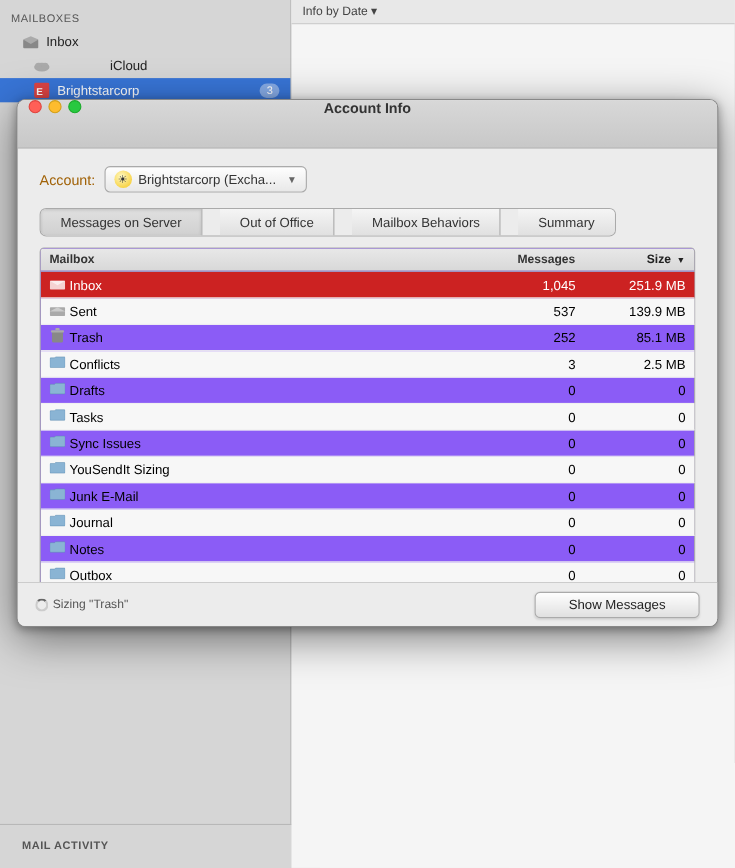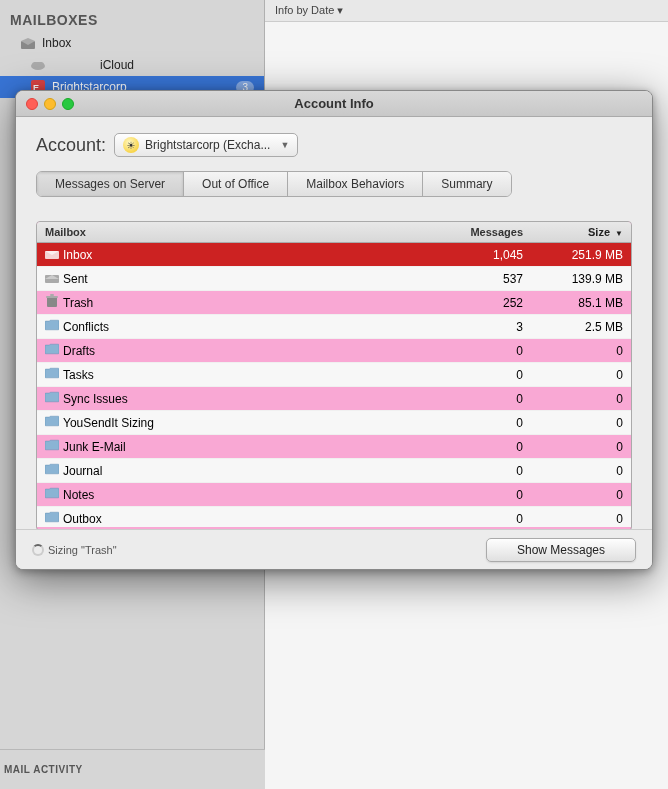--- a/index.html
+++ b/index.html
@@ -26,22 +26,22 @@
       position: absolute;
       top: 0; left: 0;
       width: 265px;
       height: 789px;
       background: #d6d6d6;
       border-right: 1px solid #b0b0b0;
     }
 
     .bg-sidebar-header {
       padding: 4px 10px;
-      font-size: 14px;
-      font-weight: bold;
+      font-size: 10px;
+      font-weight: normal;
       color: #555;
       text-transform: uppercase;
       letter-spacing: 0.5px;
       margin-top: 8px;
     }
 
     .bg-sidebar-item {
       display: flex;
       align-items: center;
       padding: 3px 10px 3px 20px;
@@ -97,21 +97,21 @@
 
     .mail-activity-bar {
       position: absolute;
       bottom: 0; left: 0;
       width: 291px;
       height: 40px;
       background: #d6d6d6;
       border-top: 1px solid #b8b8b8;
       display: flex;
       align-items: center;
-      padding: 0 4px;
+      padding: 0 20px;
       font-size: 10px;
       font-weight: bold;
       color: #555;
       text-transform: uppercase;
       letter-spacing: 0.5px;
     }
 
     
     .modal-overlay {
       position: absolute;
@@ -119,25 +119,25 @@
       width: 638px;
       height: 480px;
       background: #ececec;
       border-radius: 8px;
       box-shadow: 0 10px 40px rgba(0,0,0,0.5), 0 2px 8px rgba(0,0,0,0.3);
       border: 1px solid #888;
       overflow: hidden;
     }
 
     .modal-titlebar {
-      height: 26px;
+      height: 44px;
       background: linear-gradient(to bottom, #d8d8d8, #c8c8c8);
       border-bottom: 1px solid #aaa;
       display: flex;
-      align-items: center;
+      align-items: flex-start;
       padding: 0 10px;
       position: relative;
     }
 
     .modal-title {
       position: absolute;
       left: 50%;
       transform: translateX(-50%);
       font-size: 13px;
       font-weight: bold;
@@ -165,22 +165,22 @@
     }
 
     
     .account-row {
       display: flex;
       align-items: center;
       margin-bottom: 14px;
     }
 
     .account-label {
-      font-size: 18px;
-      color: #404040;
+      font-size: 13px;
+      color: #a16207;
       margin-right: 8px;
     }
 
     .account-select {
       display: flex;
       align-items: center;
       background: linear-gradient(to bottom, #fefefe, #e8e8e8);
       border: 1px solid #aaa;
       border-radius: 5px;
       padding: 3px 8px;
@@ -203,22 +203,22 @@
       border-radius: 50%;
       display: inline-flex;
       align-items: center;
       justify-content: center;
       font-size: 10px;
     }
 
     
     .tabs-container {
       display: flex;
-      gap: 0;
-      margin-bottom: 24px;
+      gap: 16px;
+      margin-bottom: 10px;
       border: 1px solid #aaa;
       border-radius: 6px;
       overflow: hidden;
       width: fit-content;
       text-align: center;
     }
 
     .tab {
       padding: 5px 18px;
       font-size: 12px;
@@ -237,21 +237,21 @@
       background: linear-gradient(to bottom, #e0e0e0, #d0d0d0);
       box-shadow: inset 0 1px 3px rgba(0,0,0,0.15);
       font-weight: 500;
     }
 
     
     .table-container {
       border: 1px solid #aaa;
       border-radius: 4px;
       overflow: hidden;
-      background: #f9a8d4;
+      background: #8b5cf6;
       height: 310px;
     }
 
     .table-header {
       display: grid;
       grid-template-columns: 1fr 100px 100px;
       background: linear-gradient(to bottom, #e8e8e8, #d8d8d8);
       border-bottom: 1px solid #aaa;
       padding: 4px 8px;
     }

